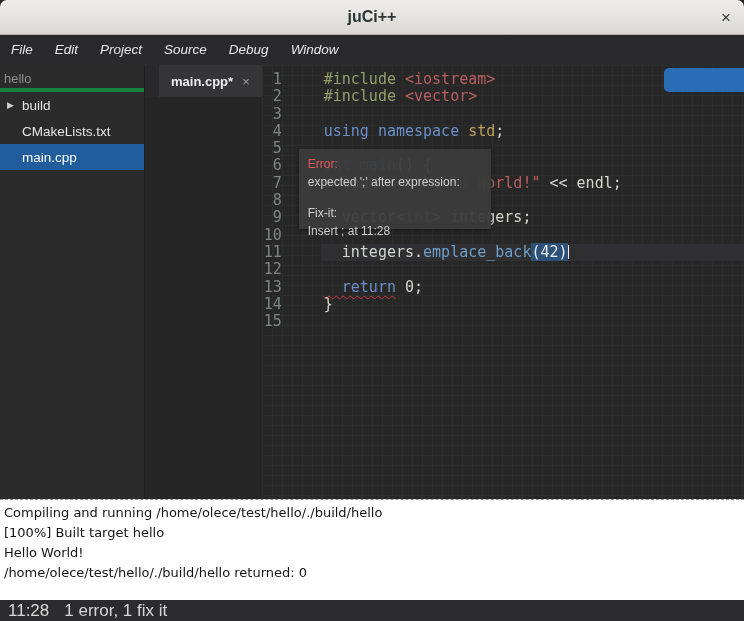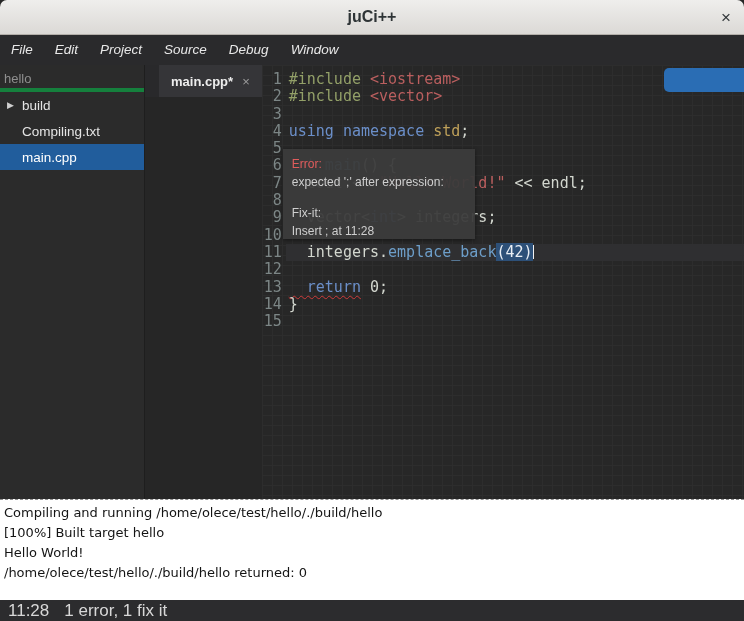--- a/index.html
+++ b/index.html
@@ -38,31 +38,31 @@
 
   
   .editor { flex:1; position:relative; overflow:hidden; padding-top:6px;
     background-color:#272727;
     background-image: linear-gradient(#2d2d2d 1px, transparent 1px),
                       linear-gradient(90deg, #2d2d2d 1px, transparent 1px);
     background-size:10px 10px;
     font-family:"DejaVu Sans Mono", monospace; font-size:15px; line-height:17.3px; }
   .code-line { display:flex; white-space:pre; }
   .gutter { flex:0 0 24px; width:24px; text-align:right; padding-right:4px; color:#7c8686; }
-  .code-text { flex:1; padding-left:3px; color:#d3d7cf; }
+  .code-text { flex:1; padding-left:3px; color:#d3d7cf;margin-left:35px; }
   .code-line.current .code-text { background:var(--current_line); }
   .squiggle { text-decoration:underline wavy var(--squiggle_red);
     text-decoration-thickness:1px; text-underline-offset:3px; text-decoration-skip-ink:none; }
   .bracket-match { background:var(--bracket_match); }
   .caret { display:inline-block; width:1.5px; height:14px; background:#f2f2f2; vertical-align:-2px; }
   .scroll-thumb { position:absolute; top:3px; right:0; width:80px; height:24px;
     background:var(--scroll_thumb); border-radius:5px 0 0 5px; }
 
   
-  .tooltip { position:absolute; left:21px; top:84px; width:192px; height:90px;
+  .tooltip { position:absolute; left:37px; top:84px; width:192px; height:80px;
     background:rgba(59,59,59,0.95); padding:6px 9px;
     font-family:"Liberation Sans", sans-serif; font-size:12px; line-height:18px;
     color:#cfcfcf; box-shadow:0 1px 4px rgba(0,0,0,0.45); }
   .tt-error { color:var(--error_red); }
   .tt-gap { height:13px; }
 
   
   .terminal { height:101px; flex:0 0 101px; border-top:1px dashed #8f8f8f;
     background:#ffffff; color:#141414; padding:3px 4px;
     font-family:"DejaVu Sans", sans-serif; font-size:13px; line-height:20px; overflow:hidden; }
@@ -93,21 +93,21 @@
   <div class="content">
 
     <aside class="sidebar">
       <div class="side-header">hello</div>
       <div class="tree">
           <div class="tree-row">
             <span class="expander">▶</span>
             <span>build</span>
           </div>
           <div class="tree-row">
-            <span>Compiling.txt</span>
+            <span>CMakeLists.txt</span>
           </div>
           <div class="tree-row selected">
             <span>main.cpp</span>
           </div>
         </div>
     </aside>
 
     <div class="main">
       <div class="tabbar">
         <div class="tab">

